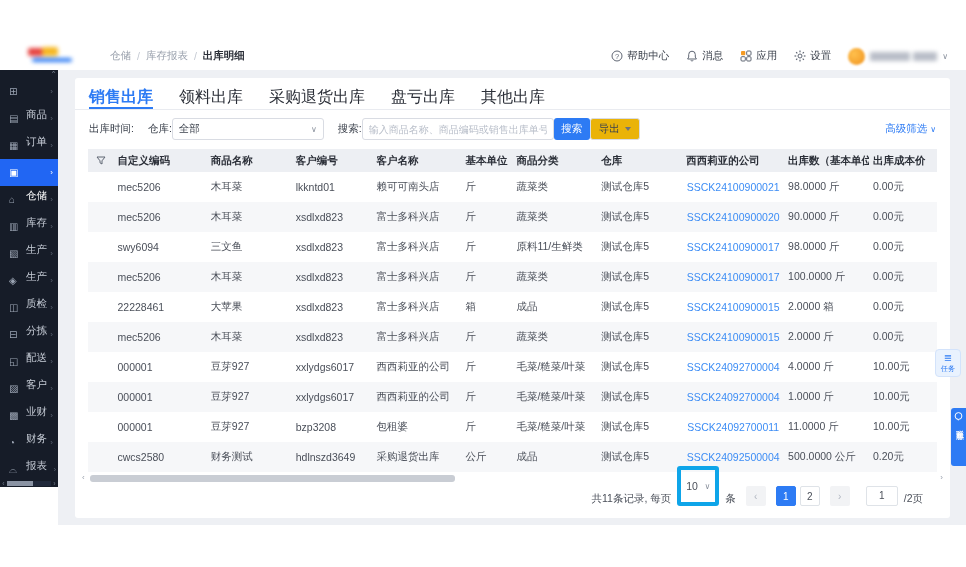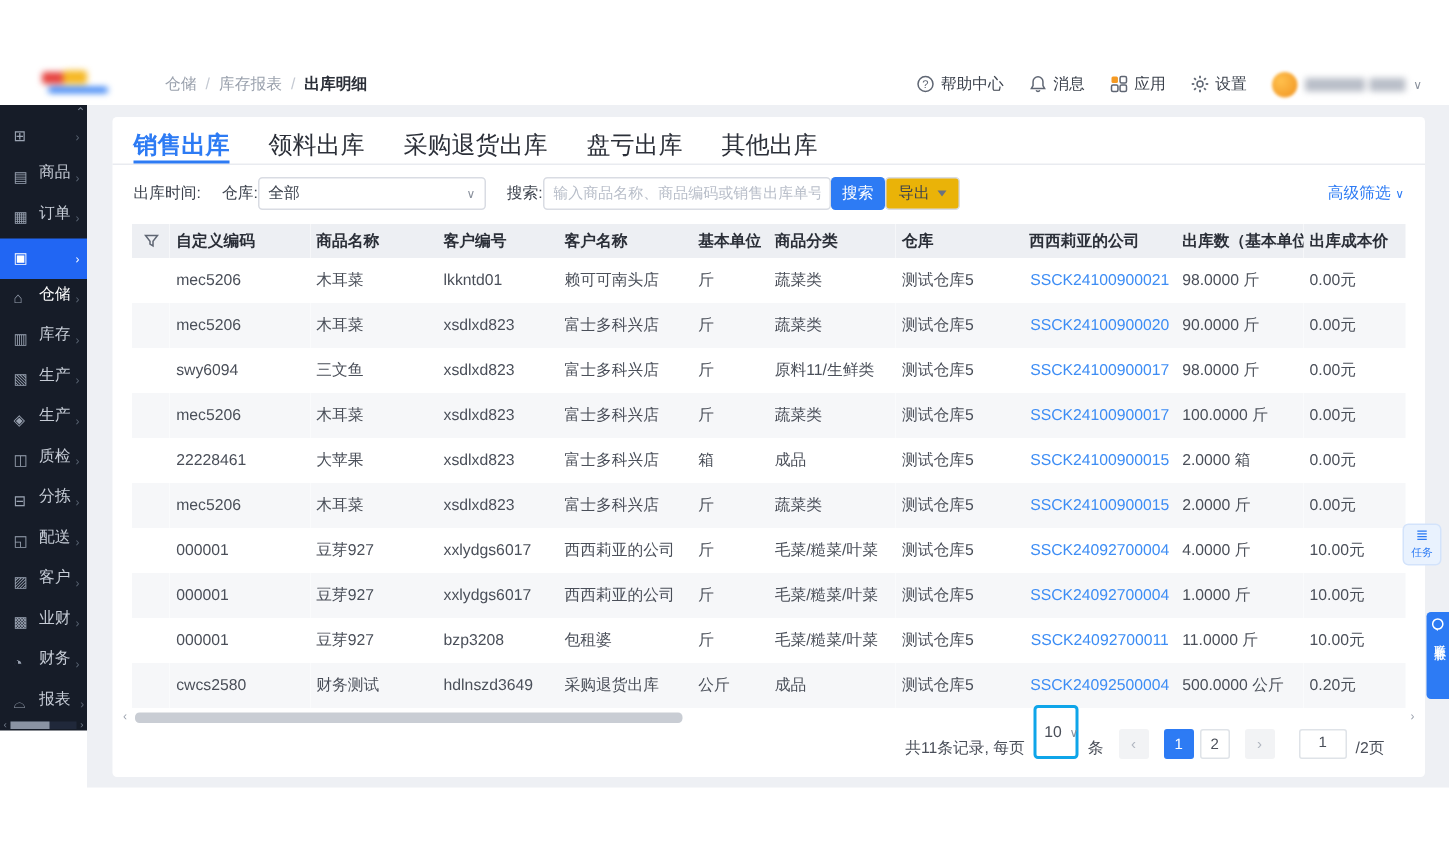--- a/index.html
+++ b/index.html
@@ -72,21 +72,21 @@
   table.grid td.link { color:#3d8df5; cursor:pointer;text-align:center; }
   .th-icon { display:flex; align-items:center; justify-content:center; }
 
   .hscroll { position:relative; margin:3px 13px 0; height:8px; }
   .hscroll .arr { position:absolute; top:-2px; font-size:8px; color:#9aa1ad; }
   .hscroll .arr.left { left:-6px; }
   .hscroll .arr.right { right:-6px; }
   .hscroll .thumb { position:absolute; left:2px; top:0; width:43%; height:7px; background:#c9cdd4; border-radius:3px; }
 
   .pagination { position:absolute; right:27px; bottom:12px; display:flex; align-items:flex-end; gap:6px; font-size:10.5px; color:#4a4f59; }
-  .pg-select { display:flex; align-items:center; gap:5px; width:30px; height:20px; border:2px solid #0ea5e9; border-radius:3px; padding:16px 5px; cursor:pointer; }
+  .pg-select { display:flex; align-items:center; gap:5px; width:42px; height:20px; border:4px solid #0ea5e9; border-radius:3px; padding:16px 5px; cursor:pointer; }
   .pg-select span:first-child { flex:1; }
   .pg-btn { width:20px; height:20px; background:#f2f3f5; border-radius:2px; display:flex; align-items:center; justify-content:center; color:#b0b6c0; font-size:10px; cursor:pointer; margin-left:4px; }
   .pg-page { min-width:20px; height:20px; border:1px solid #dfe3e8; border-radius:2px; background:#fff; display:flex; align-items:center; justify-content:center; font-size:10px; color:#4a4f59; cursor:pointer; margin-left:4px; }
   .pg-page.active { background:#2d7bf4; border-color:#2d7bf4; color:#fff; }
   .pg-jump { width:32px; height:20px; border:1px solid #dfe3e8; border-radius:2px; text-align:center; line-height:18px; font-size:10px; margin-left:10px; }
 
   
   .task-widget { position:absolute; right:5px; top:349px; width:26px; padding:3px 0 2px; background:#e9f2fe; border:1px solid #d3e3fb; border-radius:4px; text-align:center; cursor:pointer; }
   .task-widget .glyph { color:#2d7bf4; font-size:10px; line-height:10px; }
   .task-widget .t-label { font-size:8px; color:#2d7bf4; transform:scale(0.9); }

